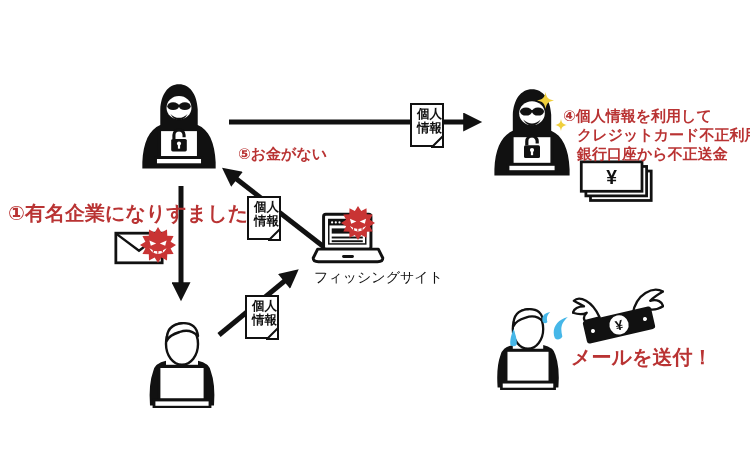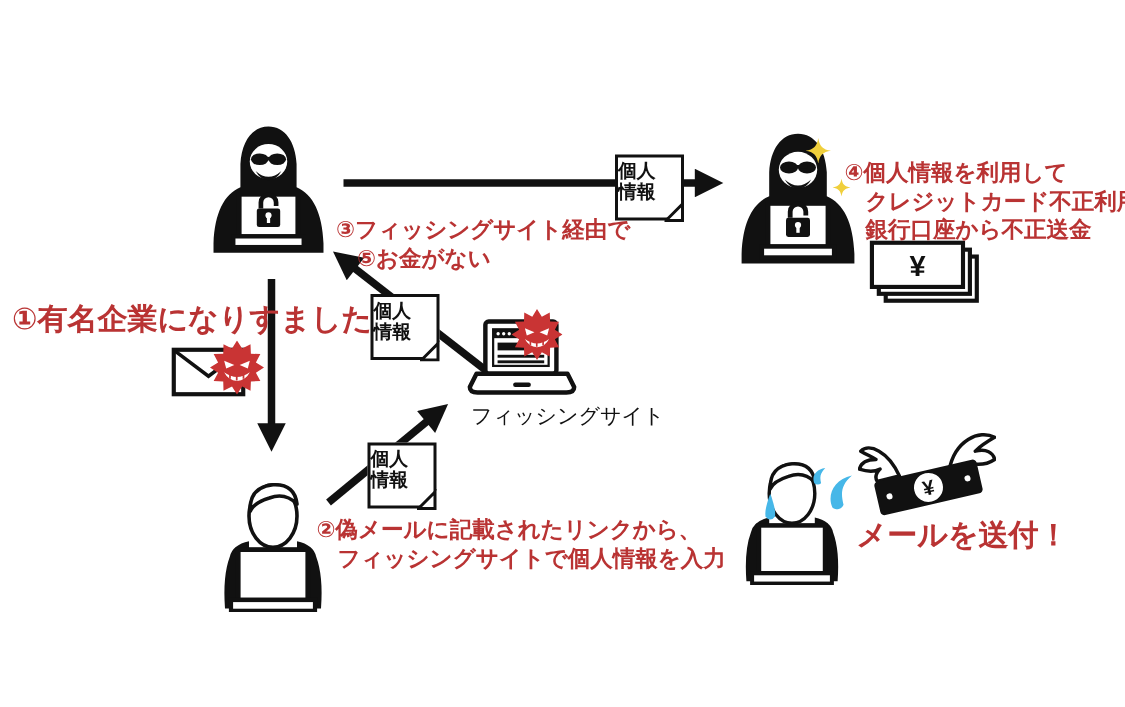--- a/index.html
+++ b/index.html
@@ -19,24 +19,24 @@
     position:absolute;z-index:3;color:var(--annotation);
     font-weight:bold;font-size:15px;line-height:1.28;white-space:nowrap;
   }
   .note .ind1{padding-left:14px;}
   .note.big{font-size:20px;}
   .sitelabel{
     position:absolute;z-index:3;color:var(--ink);font-size:14px;
     font-weight:500;white-space:nowrap;
   }
   .doc{
-    position:absolute;z-index:3;width:46px;height:44px;background:#fff;
+    position:absolute;z-index:3;width:34px;height:44px;background:#fff;
     border:2.5px solid var(--ink);box-sizing:border-box;
     font-size:12.5px;font-weight:600;line-height:1.15;color:var(--ink);
-    text-align:left;padding-top:2px;
+    text-align:right;padding-top:2px;
   }
   .doc .fold{position:absolute;right:-2.5px;bottom:-2.5px;display:block;}
   .lp{fill:#fff;stroke:var(--ink);stroke-width:4;stroke-linejoin:round;}
   .env{fill:#fff;stroke:var(--ink);stroke-width:3;}
   .bill-w{fill:#fff;stroke:var(--ink);stroke-width:3;}
   .wing{fill:#fff;stroke:var(--ink);stroke-width:2.5;stroke-linejoin:round;}
   .virus-body{fill:var(--virus);}
   .sparkle{fill:var(--sparkle);}
   .drop{fill:var(--sweat);}
   .ink{fill:var(--ink);}
@@ -221,27 +221,22 @@
     <svg class="fold" width="14" height="14" viewBox="0 0 14 14">
       <path d="M0 14 L14 14 L14 0 Z" fill="#ffffff"></path>
       <path d="M1 13 L12 2 L12 13 Z" fill="#ffffff" stroke="#111111" stroke-width="2"></path>
     </svg>
   </div>
 
   <div class="note big" style="left:8px;top:201px">
     <div>①有名企業になりすました</div>
   </div>
 
-  <div class="note" style="left:211px;top:344px">
-    <div>②偽メールに記載されたリンクから、</div>
-    <div class="ind1">フィッシングサイトで個人情報を入力</div>
-  </div>
 
   <div class="note" style="left:224px;top:144px">
-    <div>③フィッシングサイト経由で</div>
     <div class="ind1">⑤お金がない</div>
   </div>
 
   <div class="note" style="left:563px;top:106px">
     <div>④個人情報を利用して</div>
     <div class="ind1">クレジットカード不正利用</div>
     <div class="ind1">銀行口座から不正送金</div>
   </div>
 
   <div class="note big" style="left:571px;top:345px">

